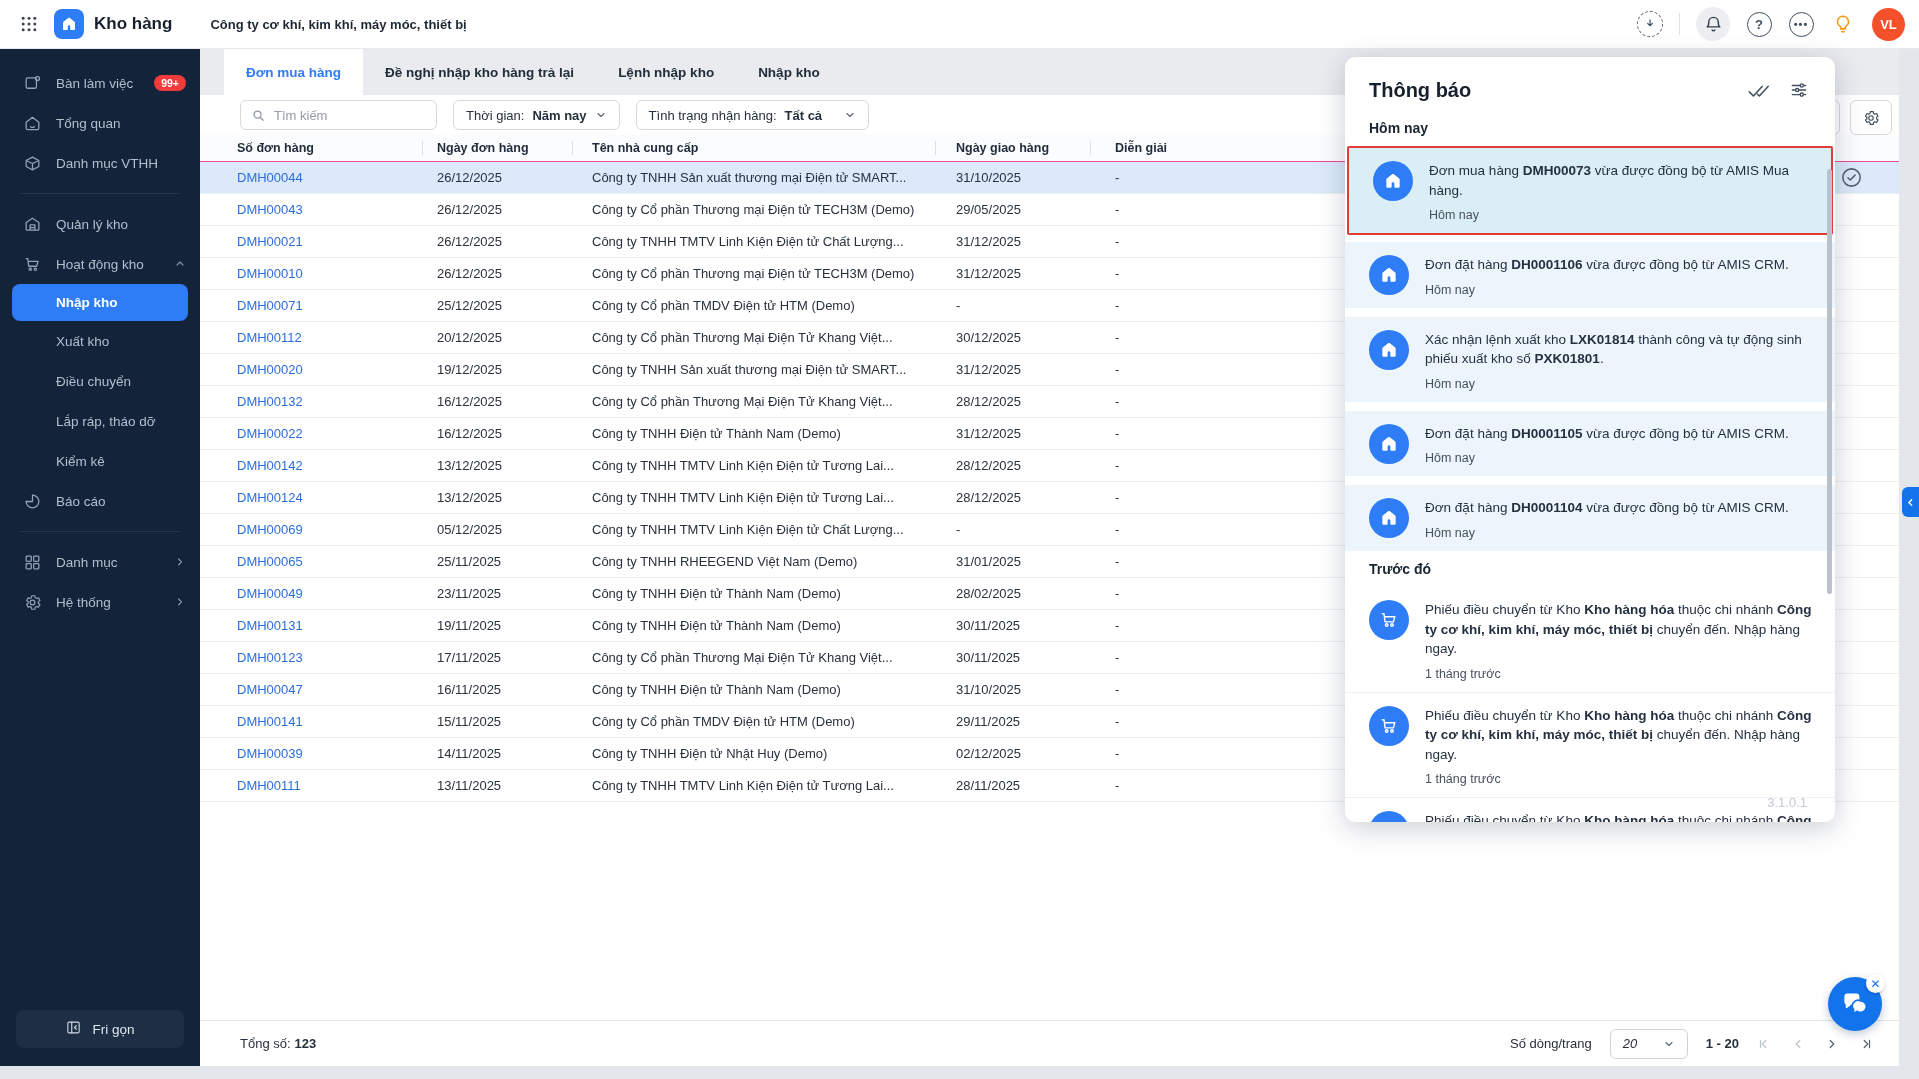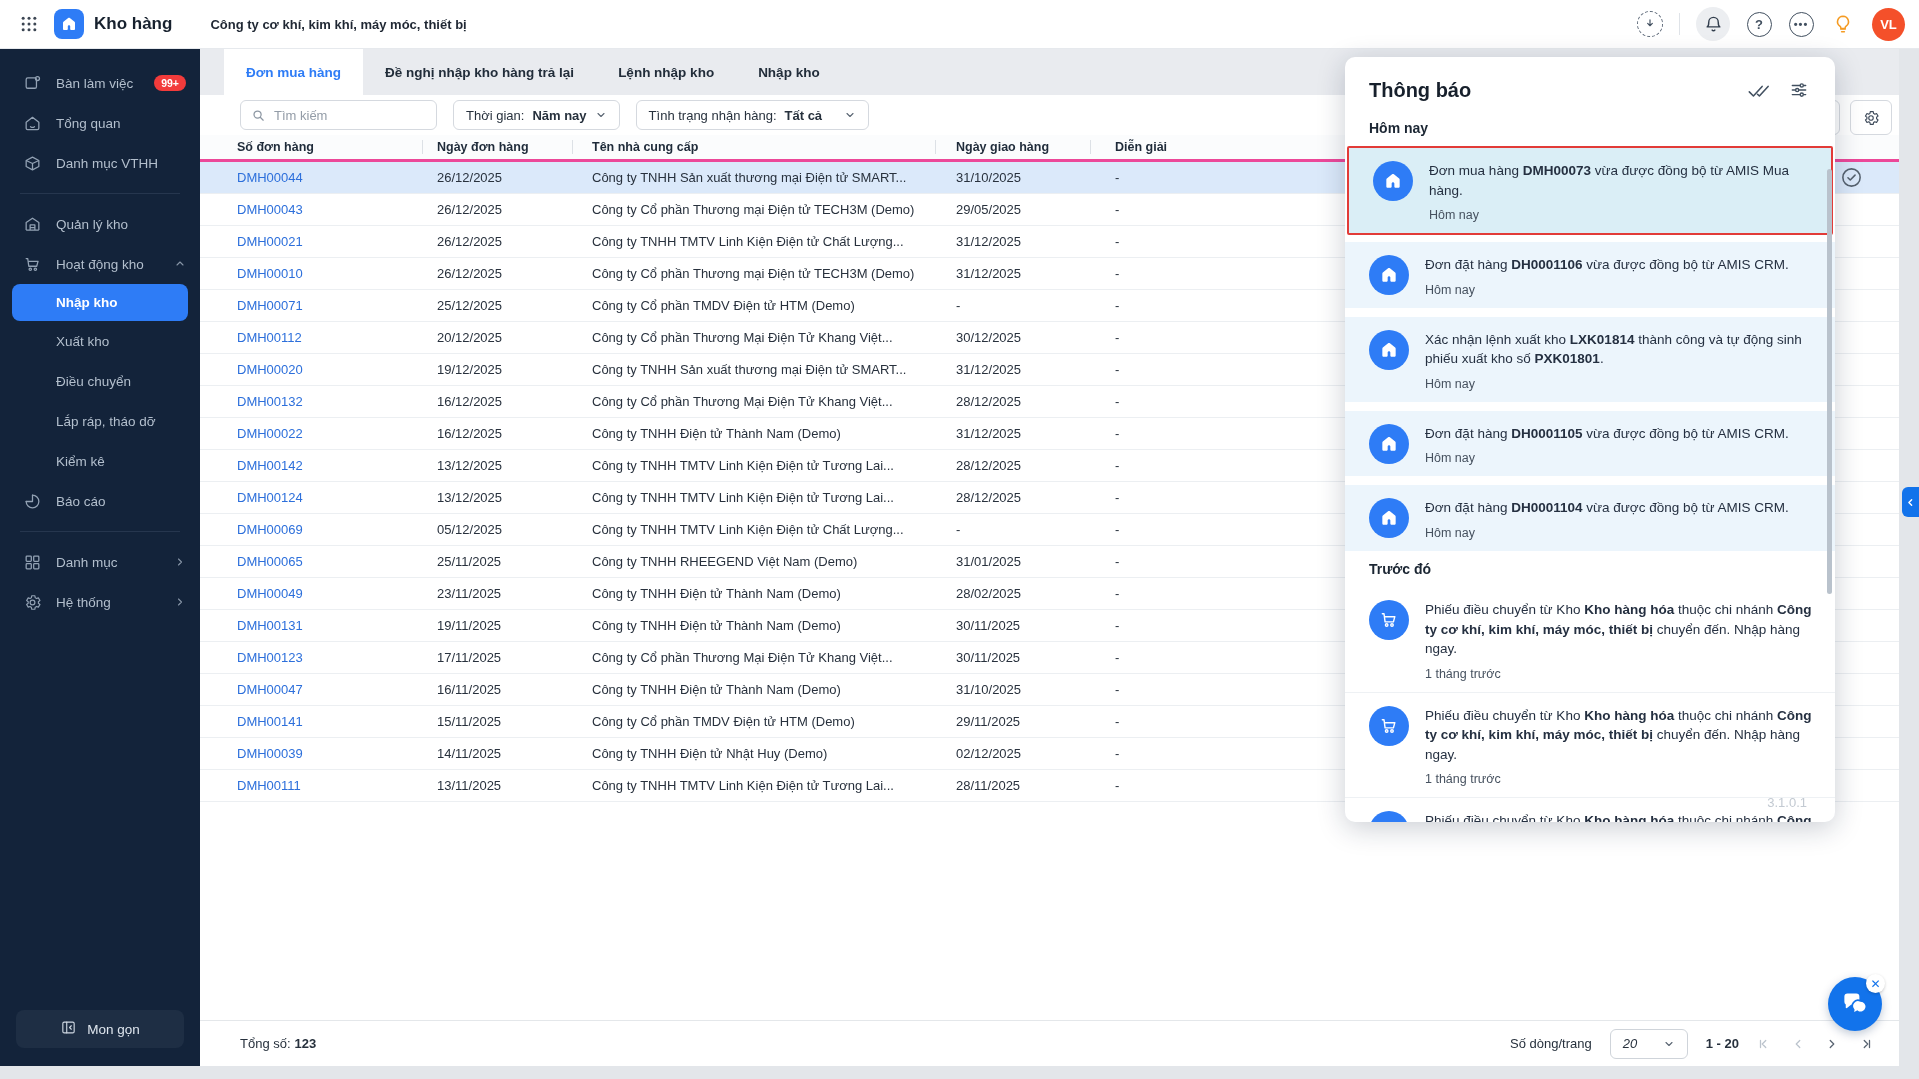--- a/index.html
+++ b/index.html
@@ -39,21 +39,21 @@
   .filterrow{position:absolute;left:0;top:46px;width:100%;height:40px;background:#fff;display:flex;align-items:center;padding-left:40px;gap:16px;}
   .searchbox{width:197px;height:30px;border:1px solid #d5d9df;border-radius:6px;display:flex;align-items:center;padding:0 10px;gap:8px;background:#fff;}
   .searchbox input{border:none;outline:none;font-size:13px;color:#333;width:140px;}
   .searchbox input::placeholder{color:#939ca7;}
   .dd{height:30px;border:1px solid #d5d9df;border-radius:6px;display:flex;align-items:center;padding:0 12px;font-size:13px;color:#27313d;gap:8px;cursor:pointer;background:#fff;}
   .dd .val{font-weight:700;}
   .ddchev{color:#5a6572;display:flex;}
   .iconbtn{position:absolute;top:51px;height:35px;border:1px solid #d5d9df;border-radius:6px;background:#fff;display:flex;align-items:center;justify-content:center;color:#3f4b5b;cursor:pointer;}
 
   
-  .thead{position:absolute;left:0;top:86px;width:100%;height:27px;display:flex;align-items:center;border-bottom:3px solid #ec4899;background:#fbfcfd;font-size:12.5px;font-weight:700;color:#1f2b3a;}
+  .thead{position:absolute;left:0;top:86px;width:100%;height:27px;display:flex;align-items:center;border-bottom:1px solid #ec4899;background:#fbfcfd;font-size:12.5px;font-weight:700;color:#1f2b3a;}
   .tbody{position:absolute;left:0;top:113px;width:100%;}
   .trow{display:flex;align-items:center;height:32px;border-bottom:1px solid #eceff2;font-size:13px;color:#28313d;cursor:pointer;}
   .trow.sel{background:#dbe9fa;}
   .tcell{overflow:hidden;white-space:nowrap;}
   .c0{flex:0 0 222px;padding-left:37px;}
   .c1{flex:0 0 150px;padding-left:15px;}
   .c2{flex:0 0 363px;padding-left:20px;}
   .c3{flex:0 0 155px;padding-left:21px;}
   .c4{flex:0 0 150px;padding-left:25px;}
   .thead .tcell{position:relative;height:16px;line-height:16px;}
@@ -254,21 +254,21 @@
           </svg>
         </span>
     </div>
   </div>
   <div class="collapsebtn">
     <span><svg width="17" height="17" viewBox="0 0 24 24" fill="none" stroke="#cfd8e2" stroke-width="1.6" stroke-linecap="round" stroke-linejoin="round">
           <rect x="4" y="4.5" width="16" height="15" rx="2"></rect>
           <path d="M9.5 4.5v15"></path>
           <path d="m16 9.5-2.5 2.5L16 14.5"></path>
         </svg></span>
-    <span>Mon gọn</span>
+    <span>Fri gọn</span>
   </div>
 </div>
 
 <div class="main">
   <div class="tabbar">
     <div class="tab active">Đơn mua hàng</div>
     <div class="tab">Đề nghị nhập kho hàng trả lại</div>
     <div class="tab">Lệnh nhập kho</div>
     <div class="tab">Nhập kho</div>
   </div>

